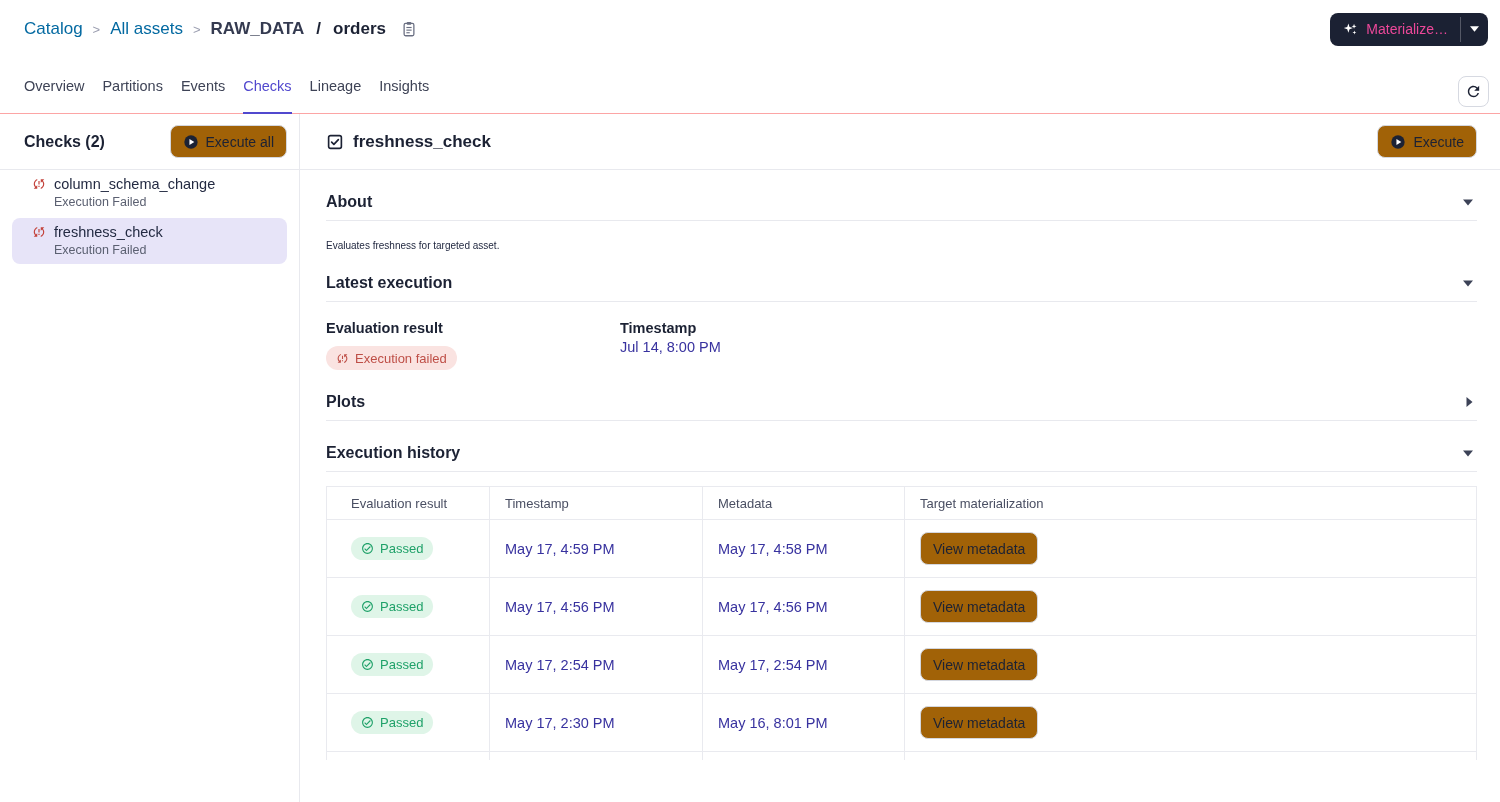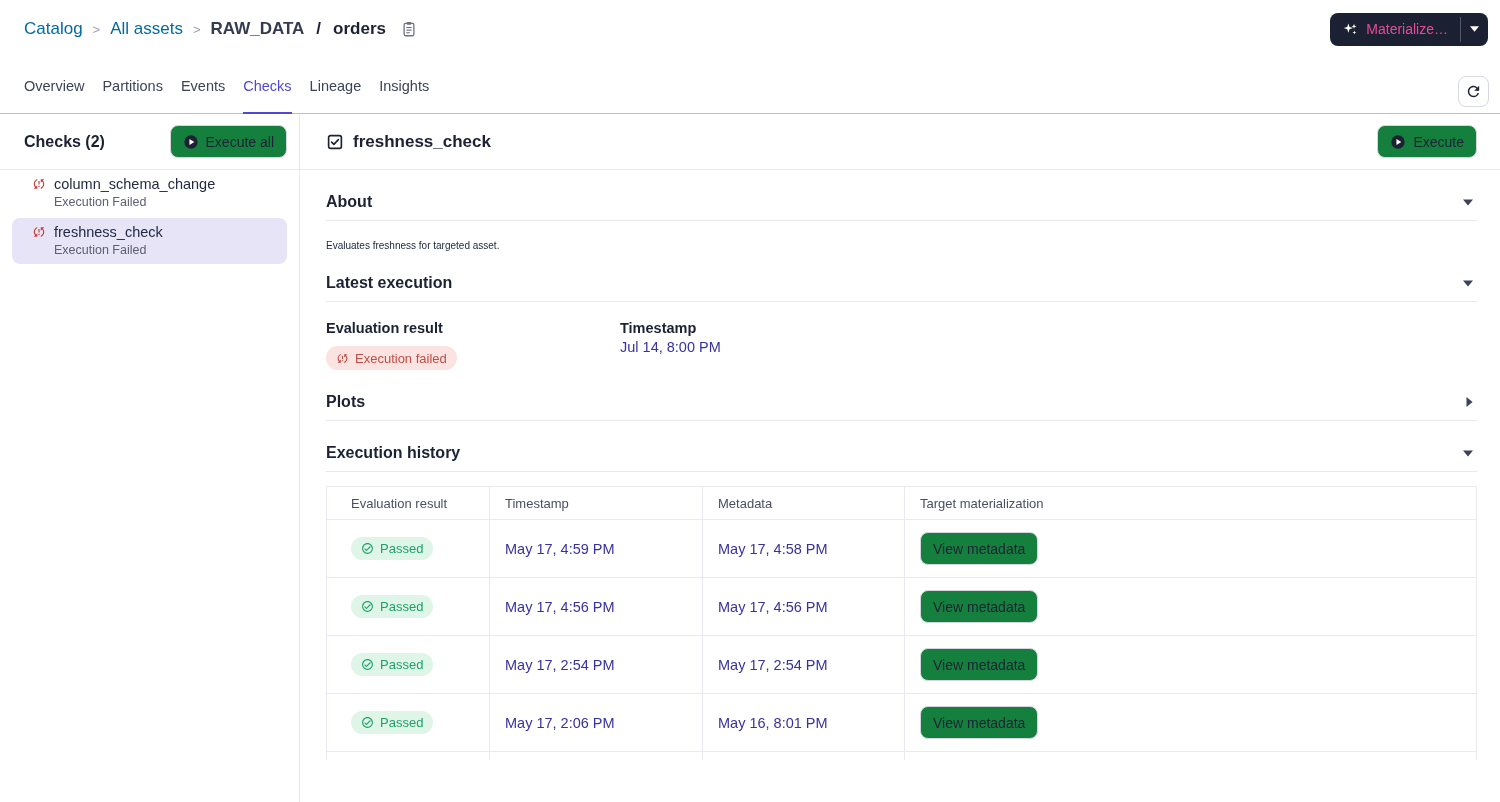--- a/index.html
+++ b/index.html
@@ -34,21 +34,21 @@
 
   
   .body-row { display:flex; height:688px; }
   .sidebar { width:300px; border-right:1px solid #E8E9EE; flex-shrink:0; }
   .main { flex:1; min-width:0; }
 
   
   .panel-header { height:56px; display:flex; align-items:center; justify-content:space-between; border-bottom:1px solid #E8E9EE; }
   .sidebar .panel-header { padding:0 12px 0 24px; }
   .panel-title { font-size:16px; font-weight:700; }
-  .btn { display:inline-flex; align-items:center; gap:7px; height:33px; padding:0 12px; background:#15803d; border:1px solid #D4D7DF; border-radius:8px; font-size:14px; color:#1C2234; cursor:pointer; font-family:inherit; }
+  .btn { display:inline-flex; align-items:center; gap:7px; height:33px; padding:0 12px; background:#a16207; border:1px solid #D4D7DF; border-radius:8px; font-size:14px; color:#1C2234; cursor:pointer; font-family:inherit; }
   .play-icon { width:16px; height:16px; }
 
   .filter-box { margin:17px 12px 13px 12px; height:33px; border:1px solid #C6C9D3; border-radius:8px; display:flex; align-items:center; gap:7px; padding:0 9px; background:#fff; }
   .filter-box svg { width:15px; height:15px; flex-shrink:0; }
   .filter-input { border:none; outline:none; flex:1; font-size:14.5px; font-family:inherit; color:#1C2234; background:transparent; }
   .filter-input::placeholder { color:#8A8E9E; }
 
   .check-list { padding:0 12px; }
   .check-item { padding:6px 8px 7px 20px; border-radius:8px; cursor:pointer; margin-bottom:2px; }
   .check-item.selected { background:#E7E4F8; }
@@ -351,21 +351,21 @@
           <div class="t-row t-data">
             <div class="t-cell">
               <span class="badge badge-success">
                 <svg viewBox="0 0 24 24" fill="#1FA169">
                     <use href="#check-circle"></use>
                   </svg>
                 <span>Passed</span>
               </span>
             </div>
             <div class="t-cell">
-                <span class="link">May 17, 2:06 PM</span>
+                <span class="link">May 17, 2:30 PM</span>
               </div>
             <div class="t-cell">
                 <span class="link">May 16, 8:01 PM</span>
               </div>
             <div class="t-cell">
                 <button class="btn view-meta-btn">View metadata</button>
               </div>
           </div>
 
           <div class="t-row t-partial">

